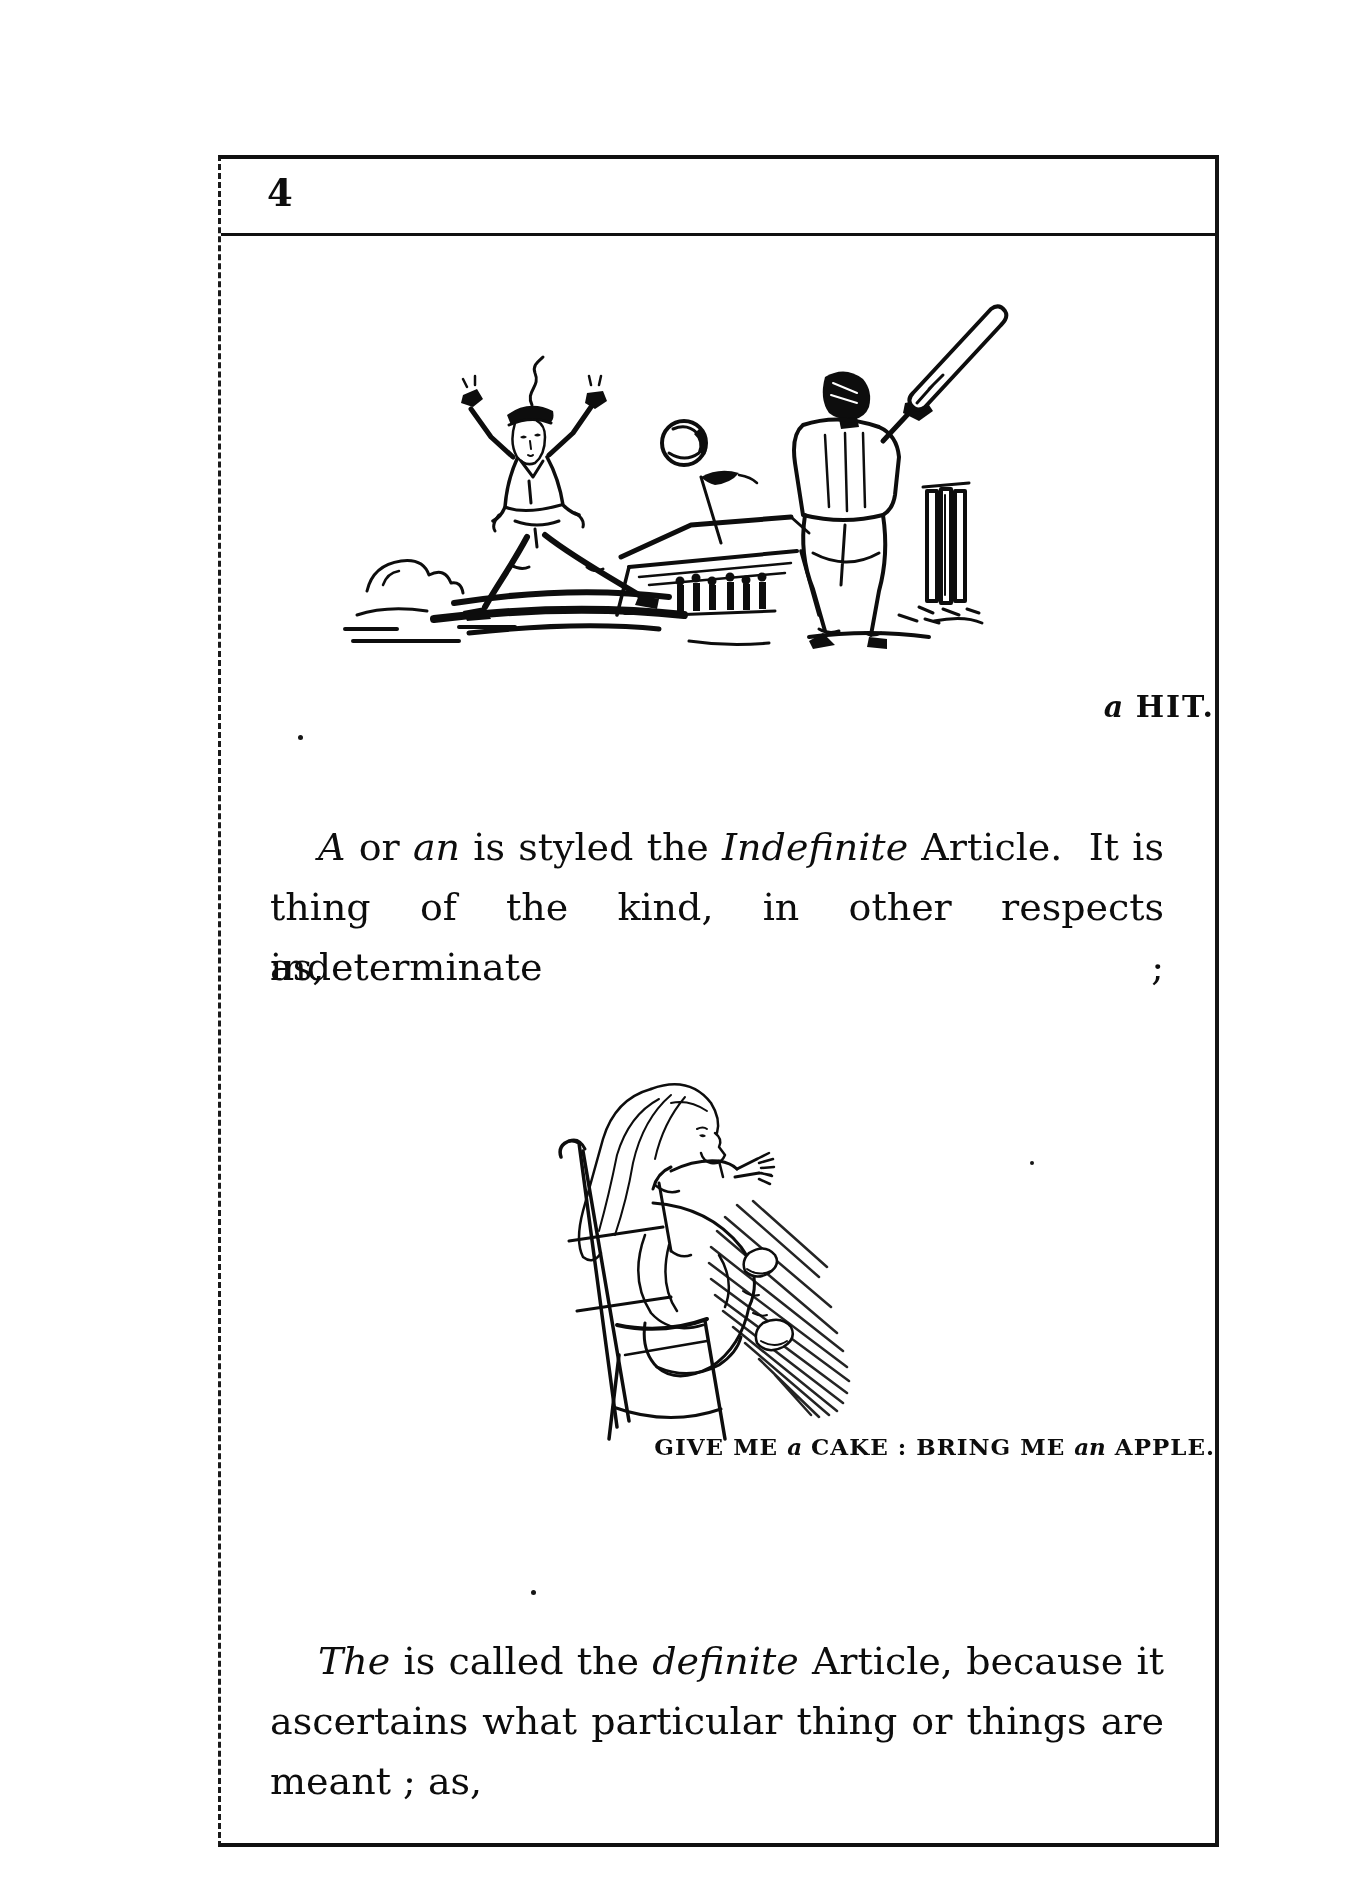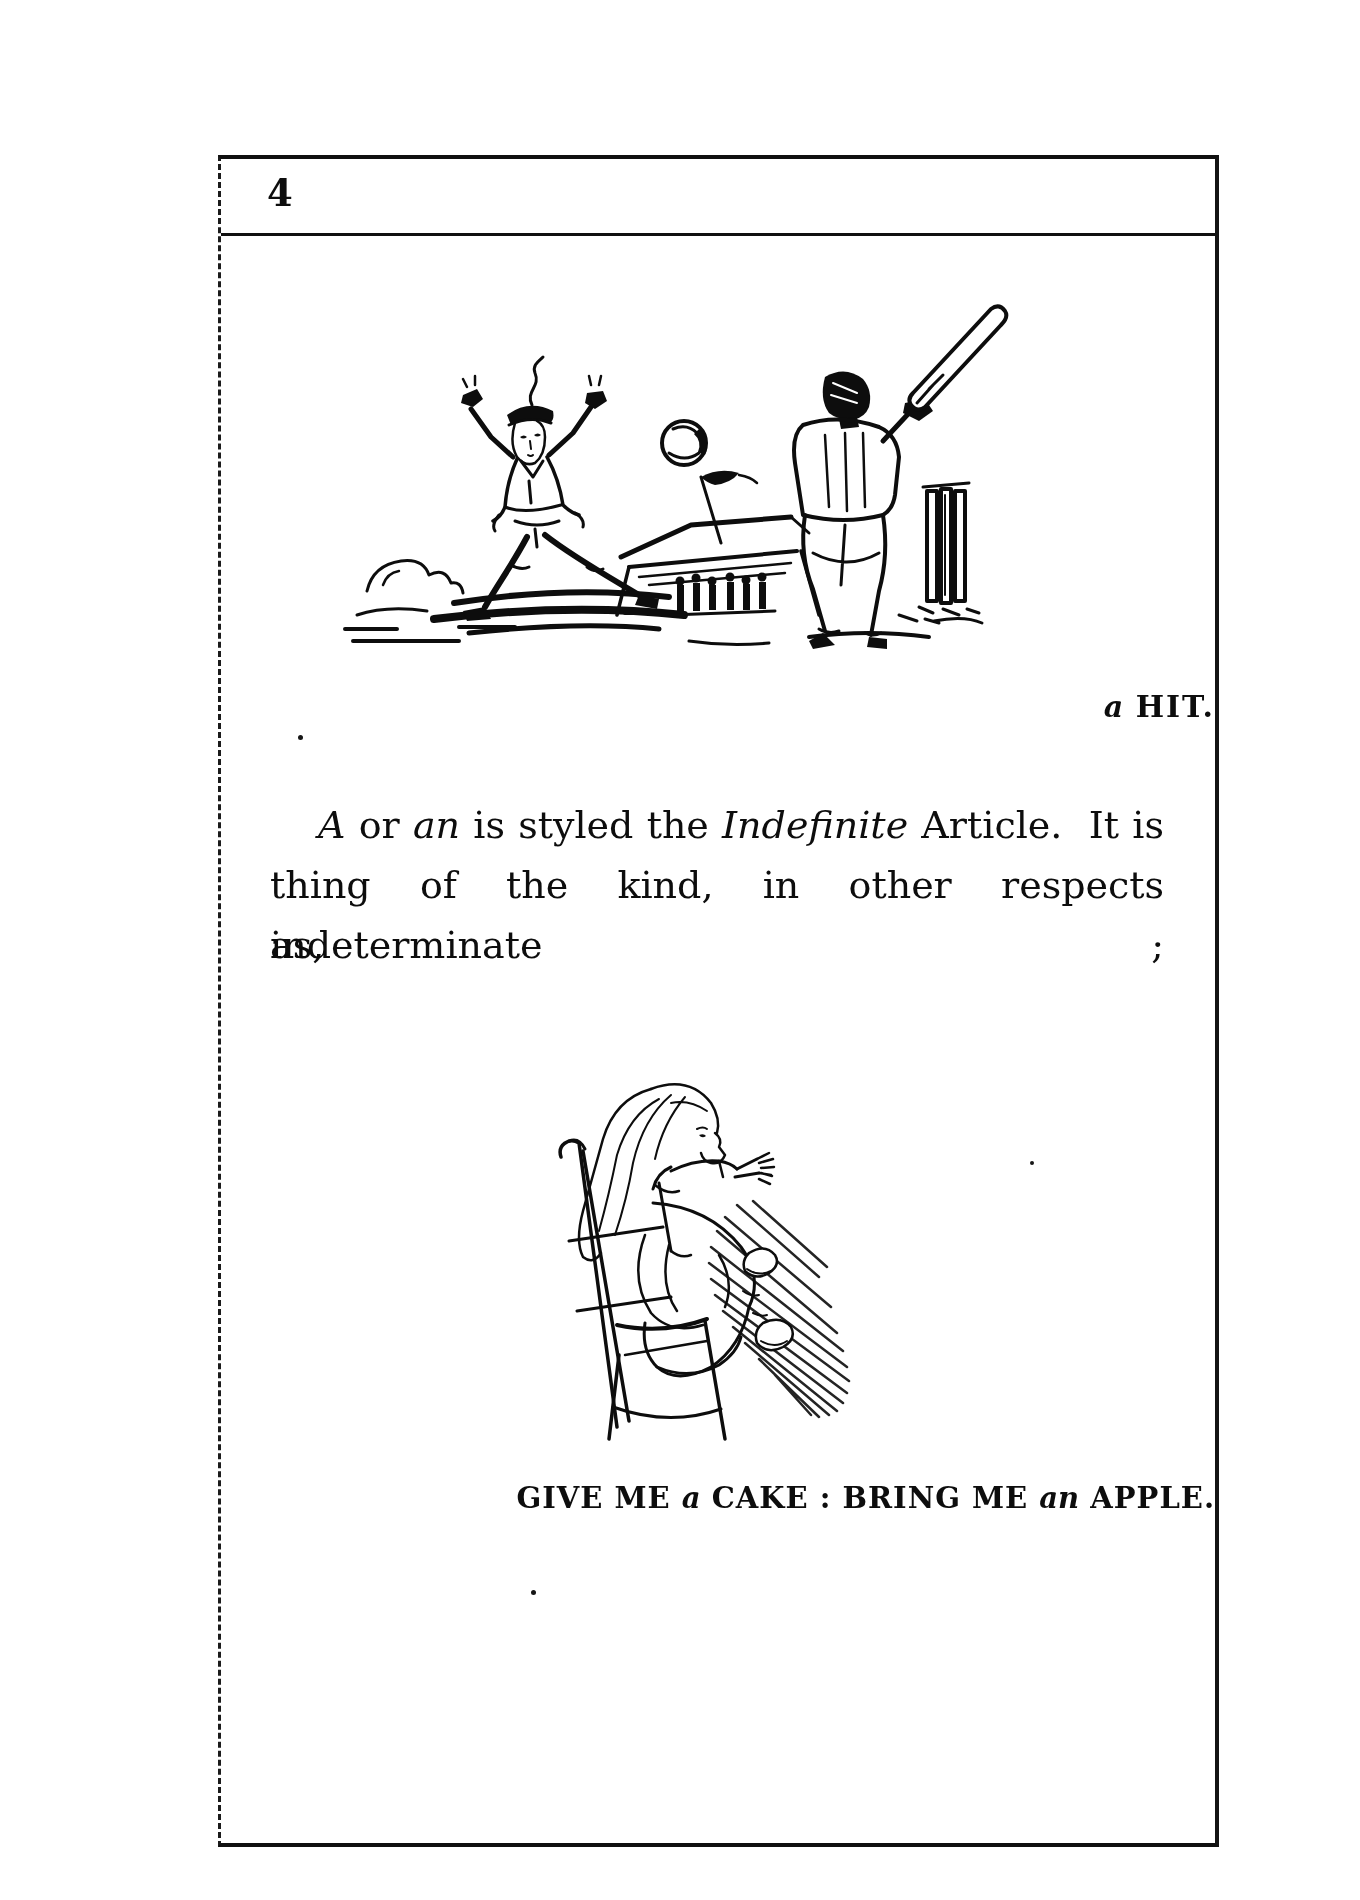--- a/index.html
+++ b/index.html
@@ -21,27 +21,27 @@
   .pagenum{position:absolute;left:46px;top:12px;font-size:37px;font-weight:700;}
   .title{
     position:absolute;left:382px;top:17px;transform:translateX(-50%);
     font-size:31px;font-weight:700;letter-spacing:3px;white-space:nowrap;
   }
   .fig{position:absolute;}
   .fig1{left:118px;top:126px;width:672px;height:385px;}
   .fig2{left:198px;top:896px;width:452px;height:388px;}
   .cap{position:absolute;left:0;width:100%;text-align:right;font-weight:700;}
   .cap1{top:530px;font-size:30px;letter-spacing:2px;}
-  .cap2{top:1322px;font-size:29px;letter-spacing:1px;}
+  .cap2{top:1274px;font-size:23px;letter-spacing:1px;}
   .para{position:absolute;left:49px;width:894px;font-size:38px;}
   .p1{top:636px;}
   .p2{top:1450px;}
   .line{height:60px;line-height:60px;}
   .just{text-align:justify;text-align-last:justify;}
-  .indent{padding-left:48px;}
+  .indent{padding-left:48px;margin-top:22px;}
   .i{font-style:italic;letter-spacing:0;}
   .speck{position:absolute;background:#161616;border-radius:50%;}
   .sp1{left:298px;top:735px;width:5px;height:5px;}
   .sp2{left:531px;top:1590px;width:5px;height:5px;}
   .sp3{left:1030px;top:1161px;width:4px;height:4px;}
 </style>
 </head>
 <body>
 
 <div class="scan">
@@ -188,19 +188,24 @@
           <path stroke-width="2" d="M328 214 q12 8 24 2"></path>
           <path fill="#ffffff" stroke-width="2.5" d="M344 268 q18 -8 28 4 q6 12 -8 20 q-16 8 -26 -4 q-4 -12 6 -20 z"></path>
           <path stroke-width="2" d="M342 286 q14 8 26 0"></path>
           <path stroke-width="2" d="M324 236 q8 6 16 4 M334 258 q8 4 14 2"></path>
         </g>
       </g>
     </svg>
 
     <div class="cap cap2"><span>GIVE ME </span><span class="i">a</span><span> CAKE : BRING ME </span><span class="i">an</span><span> APPLE.</span></div>
 
+    <div class="para p2">
+      <div class="line just indent"><span class="i">The</span><span> is called the </span><span class="i">definite</span><span> Article, because it</span></div>
+      <div class="line just"><span>ascertains what particular thing or things are</span></div>
+      <div class="line"><span>meant ; as,</span></div>
+    </div>
 
   </div>
 
   <span class="speck sp1"></span>
   <span class="speck sp2"></span>
   <span class="speck sp3"></span>
 </div>
 
 </body></html>

